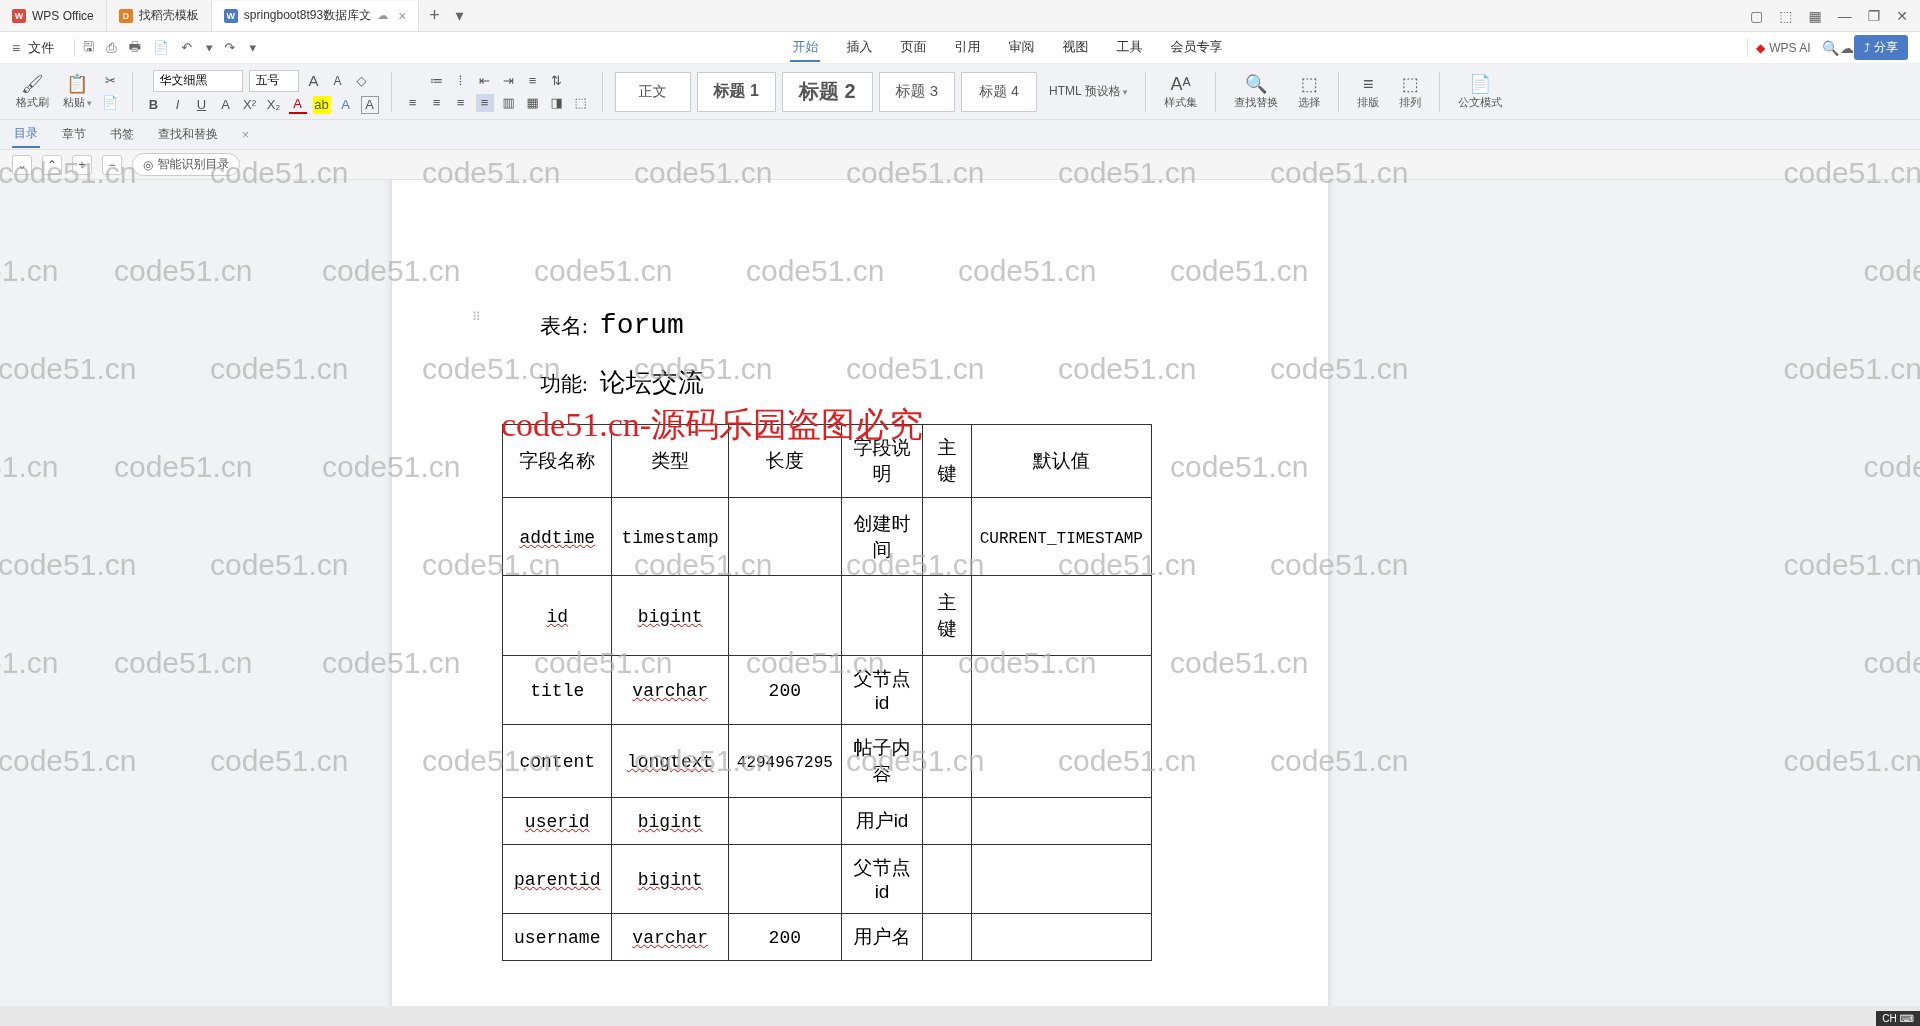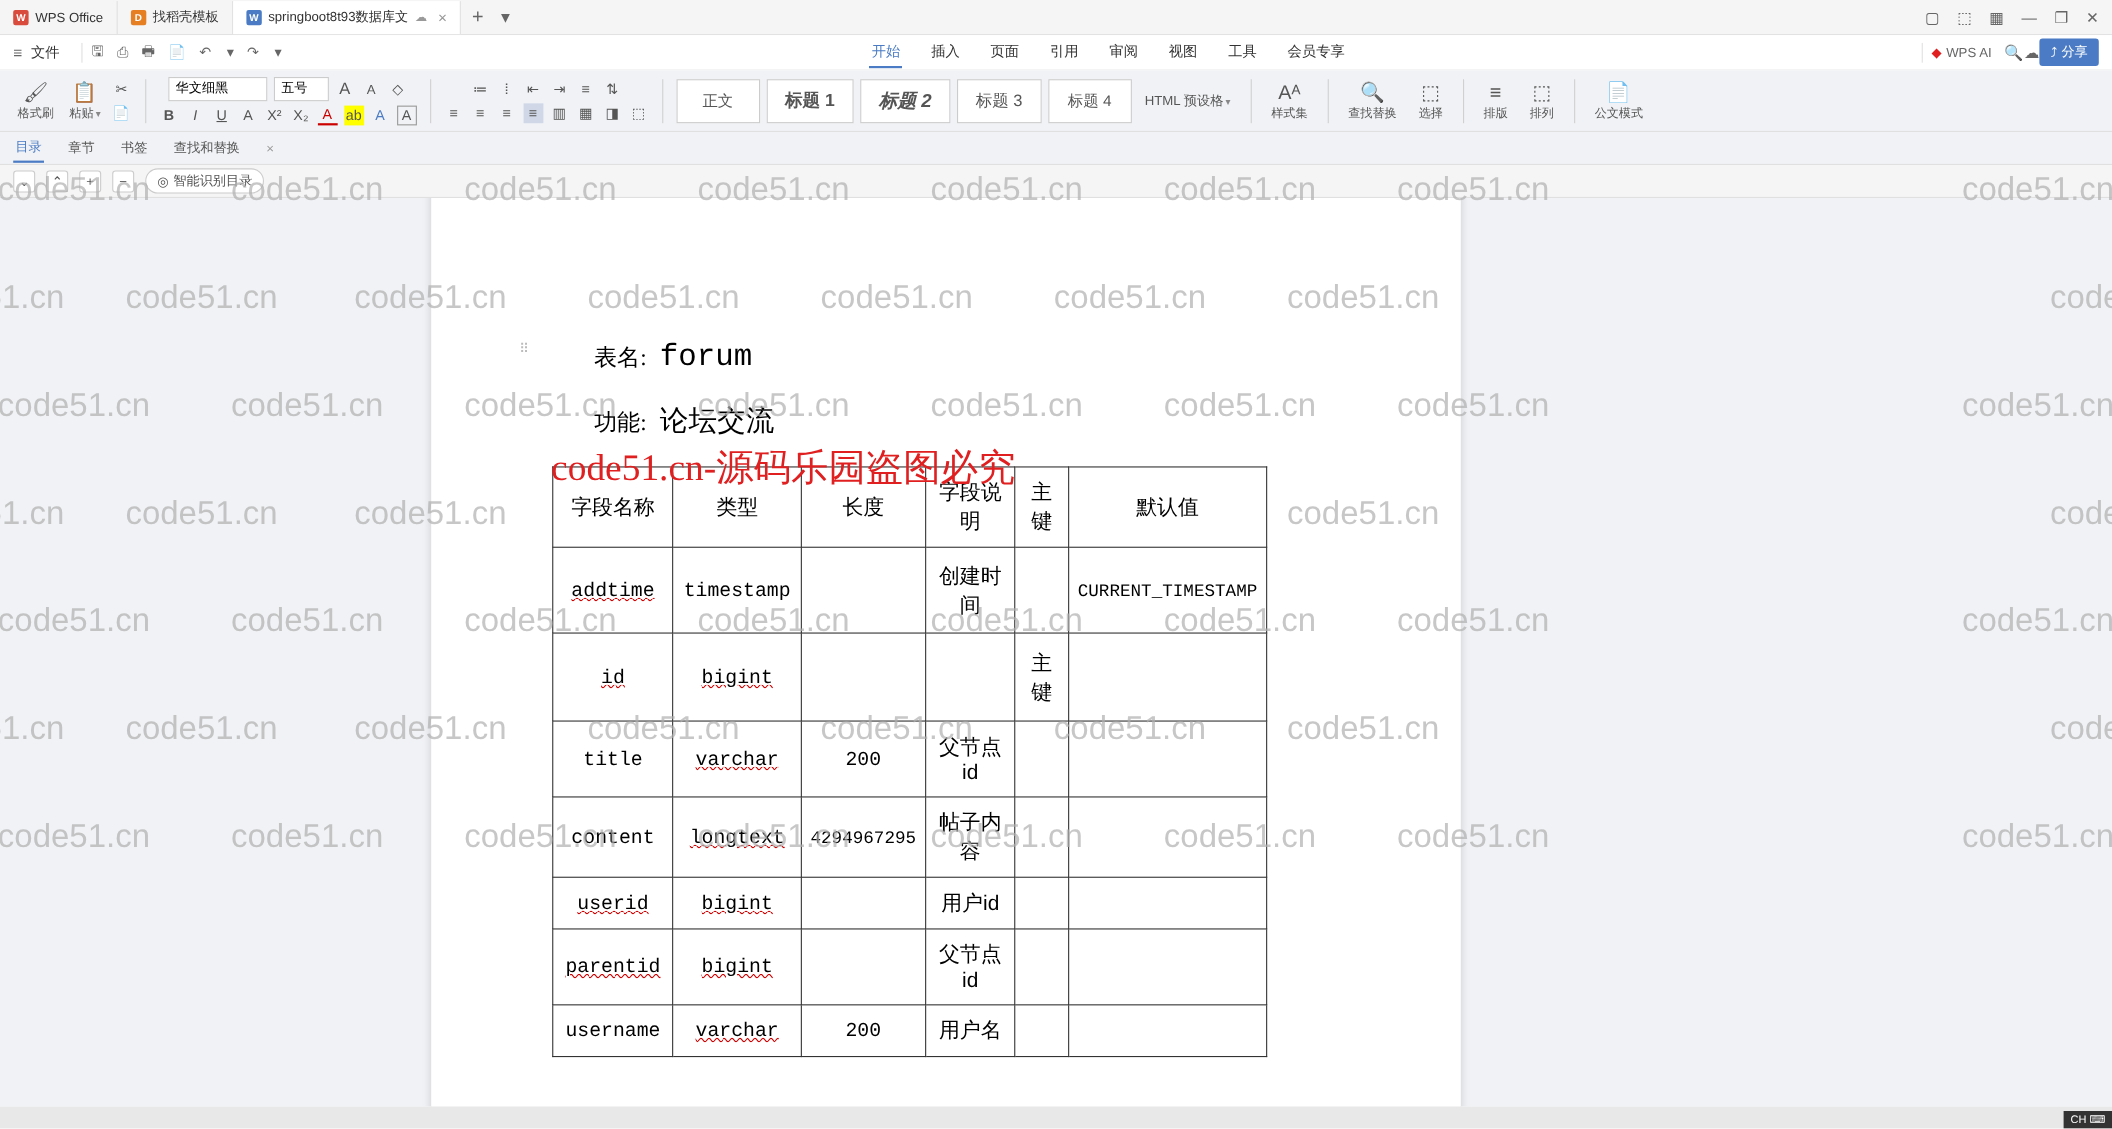--- a/index.html
+++ b/index.html
@@ -42,21 +42,21 @@
 .ribbon-btn-icon { font-size: 18px; color: #555; height: 22px; }
 .ribbon-label { font-size: 11px; }
 .ribbon-sep { width: 1px; height: 40px; background: #d0d0d0; margin: 0 4px; }
 .font-select { border: 1px solid #ccc; background: #fff; padding: 2px 6px; font-size: 12px; width: 90px; height: 22px; }
 .size-select { border: 1px solid #ccc; background: #fff; padding: 2px 6px; font-size: 12px; width: 50px; height: 22px; }
 .format-row { display: flex; gap: 6px; align-items: center; }
 .format-col { display: flex; flex-direction: column; gap: 4px; }
 .fmt-icon { width: 18px; height: 18px; display: flex; align-items: center; justify-content: center; color: #555; cursor: pointer; font-size: 13px; }
 .style-box { border: 1px solid #ccc; background: #fff; padding: 6px 16px; font-size: 14px; cursor: pointer; min-width: 76px; text-align: center; height: 40px; display: flex; align-items: center; justify-content: center; }
 .style-box.h1 { font-size: 16px; font-weight: bold; }
-.style-box.h2 { font-size: 17px; font-weight: bold; font-style: italic; }
+.style-box.h2 { font-size: 20px; font-weight: bold; }
 .style-box.h3 { font-size: 15px; }
 .style-box.h4 { font-size: 14px; }
 .ribbon-right-btn { display: flex; flex-direction: column; align-items: center; cursor: pointer; padding: 2px 6px; font-size: 11px; }
 .ribbon-right-btn .icon { font-size: 18px; color: #555; }
 .dd { font-size: 9px; color: #888; margin-left: 2px; }
 
 
 .doc-tabs { height: 30px; background: #f0f2f5; display: flex; align-items: center; padding: 0 12px; gap: 20px; font-size: 12px; color: #555; border-bottom: 1px solid #e0e0e0; }
 .doc-tab { cursor: pointer; padding: 4px 2px; }
 .doc-tab.active { color: #4a7bc4; border-bottom: 2px solid #4a7bc4; font-weight: 500; }

